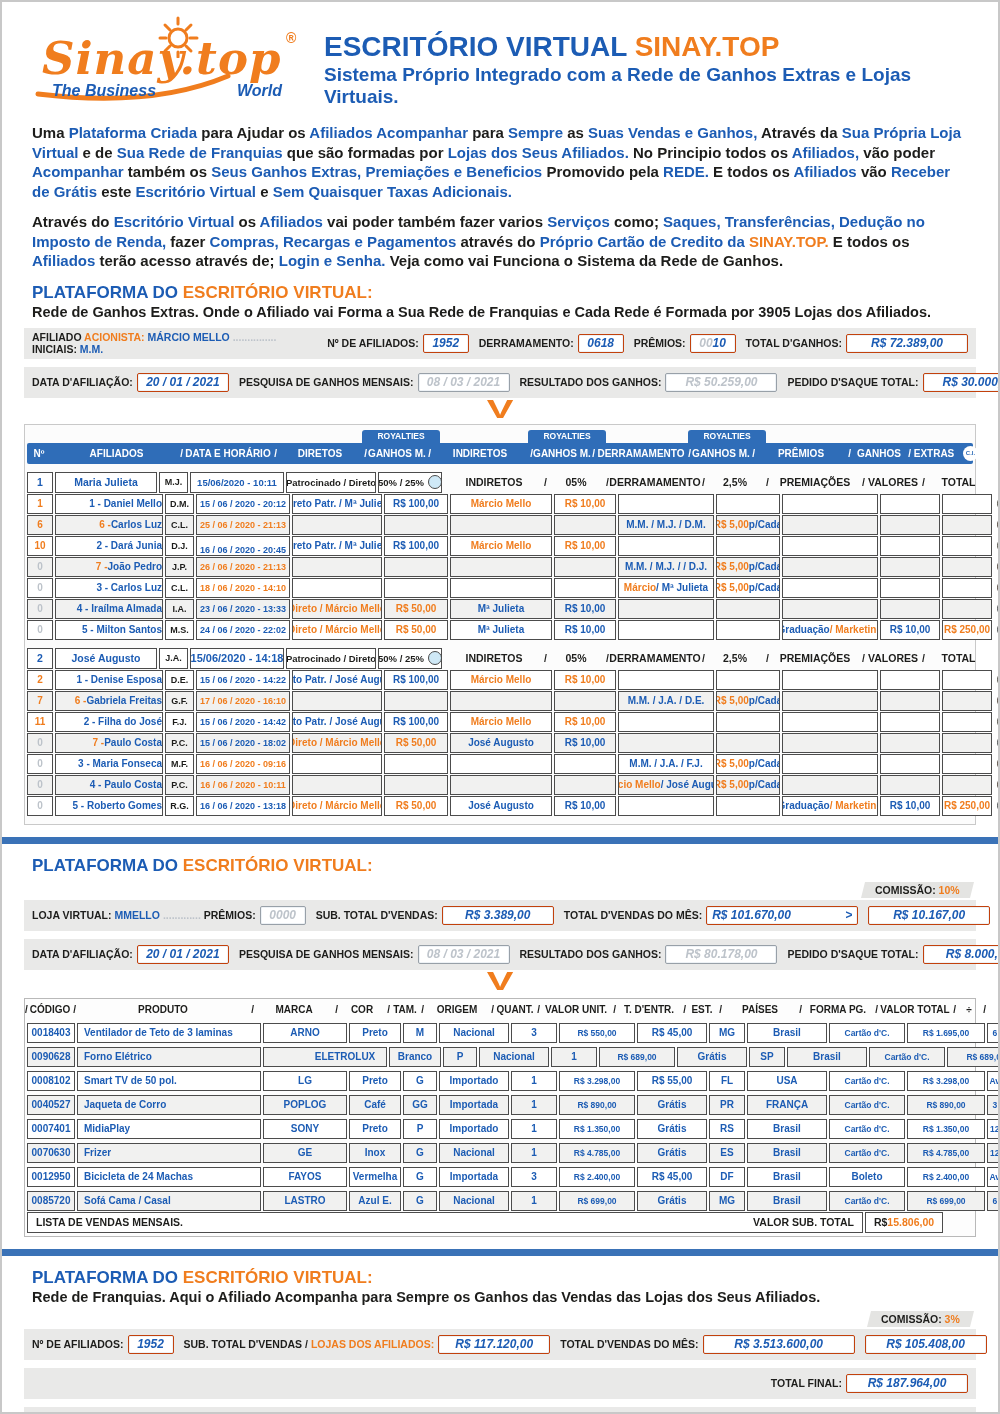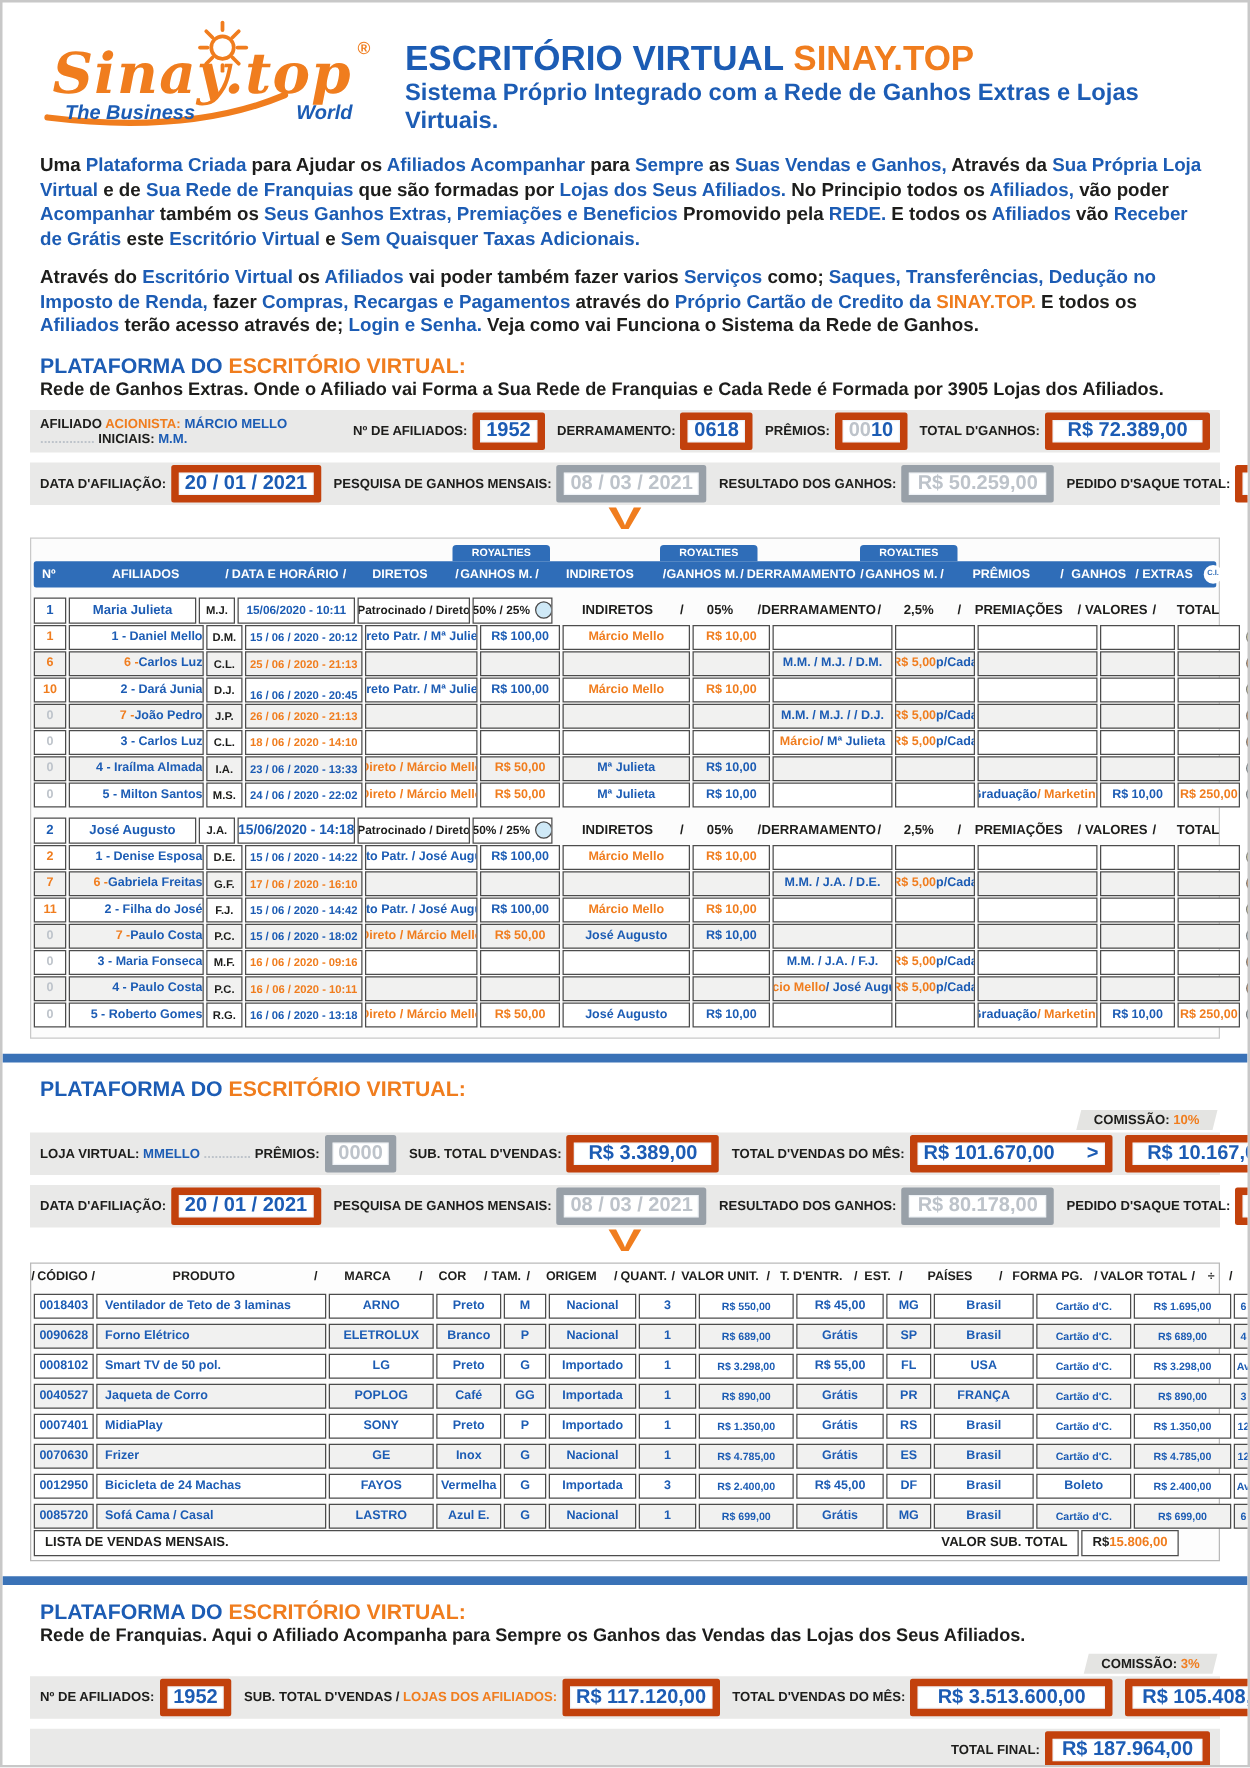--- a/index.html
+++ b/index.html
@@ -23,23 +23,23 @@
   
   .intro{font-size:15px;line-height:1.3;margin:11px 8px 0;}
   
   .sechead{font-size:17px;margin:12px 8px 0;}
   .subhead{font-size:14.5px;margin:1px 8px 0;color:#1d1d1b;}
   
   .strip{background:#e9e9e8;min-height:27px;display:flex;align-items:center;gap:10px;
          padding:2px 8px;font-size:10.5px;margin-top:8px;justify-content:space-between;}
   .fld{display:inline-flex;align-items:center;gap:4px;white-space:nowrap;}
   .lbl{color:#1d1d1b;}
-  .ibox{background:#fff;border:6px solid #c2410c;min-height:17px;display:inline-flex;
-        align-items:center;justify-content:center;padding:0 5px;font-size:16px;color:#1c5cb4;
-        border-radius:2px;box-shadow:inset 0 0 0 1px #eef2f6;white-space:nowrap;}
+  .ibox{background:#fff;border:1px solid #c2410c;min-height:17px;display:inline-flex;
+        align-items:center;justify-content:center;padding:0 5px;font-size:12px;color:#1c5cb4;
+        border-radius:2px;box-shadow:inset 0 0 0 1px #eef2f6;white-space:nowrap;font-style:italic;}
   .ibox.dim{color:#bdc3ca;border-color:#98a0a8;}
   .ibox.left{justify-content:space-between;}
   .w44{min-width:34px}.w90{min-width:80px}.w110{min-width:100px}
   .w120{min-width:110px}.w150{min-width:140px}
   .vchev{color:#f07d1e;text-align:center;font-size:25px;font-weight:900;line-height:18px;
          width:60px;margin:2px auto 0;transform:scaleX(1.6);height:20px;}
   .divider{height:7px;background:#3a72b7;margin:12px -22px 0;}
   .comissao{display:flex;justify-content:flex-end;margin:6px 4px -6px 0;}
   .comtab{background:#e4e4e2;padding:2px 12px;font-size:10.5px;transform:skewX(-14deg);}
   .comtab>span{display:inline-block;transform:skewX(14deg);}
@@ -757,21 +757,21 @@
           <div class="ncell cb" style="width: 68px; flex: 0 0 auto;">R$  45,00</div>
           <div class="ncell cb" style="width: 34px; flex: 0 0 auto;">MG</div>
           <div class="ncell cb" style="width: 78px; flex: 0 0 auto;">Brasil</div>
           <div class="ncell cb sm" style="width: 74px; flex: 0 0 auto;">Cartão d'C.</div>
           <div class="ncell cb sm" style="width: 76px; flex: 0 0 auto;">R$  1.695,00</div>
           <div class="ncell cb" style="width: 28px; flex: 0 0 auto; font-size: 8.5px;">6 x =</div>
         </div>
         <div class="pt-row alt">
           <div class="ncell cb" style="width: 46px; flex: 0 0 auto;">0090628</div>
           <div class="ncell cb name" style="width: 176px; flex: 0 0 auto;">Forno Elétrico</div>
-          <div class="ncell cb" style="width: 82px; flex: 0 0 auto;">ELETROLUX</div>
+          <div class="ncell cb" style="width: 82px; flex: 0 0 auto; padding-left: 40px;">ELETROLUX</div>
           <div class="ncell cb" style="width: 50px; flex: 0 0 auto;">Branco</div>
           <div class="ncell cb" style="width: 32px; flex: 0 0 auto;">P</div>
           <div class="ncell cb" style="width: 68px; flex: 0 0 auto;">Nacional</div>
           <div class="ncell cb" style="width: 44px; flex: 0 0 auto;">1</div>
           <div class="ncell cb sm" style="width: 74px; flex: 0 0 auto;">R$  689,00</div>
           <div class="ncell cb" style="width: 68px; flex: 0 0 auto;">Grátis</div>
           <div class="ncell cb" style="width: 34px; flex: 0 0 auto;">SP</div>
           <div class="ncell cb" style="width: 78px; flex: 0 0 auto;">Brasil</div>
           <div class="ncell cb sm" style="width: 74px; flex: 0 0 auto;">Cartão d'C.</div>
           <div class="ncell cb sm" style="width: 76px; flex: 0 0 auto;">R$  689,00</div>

